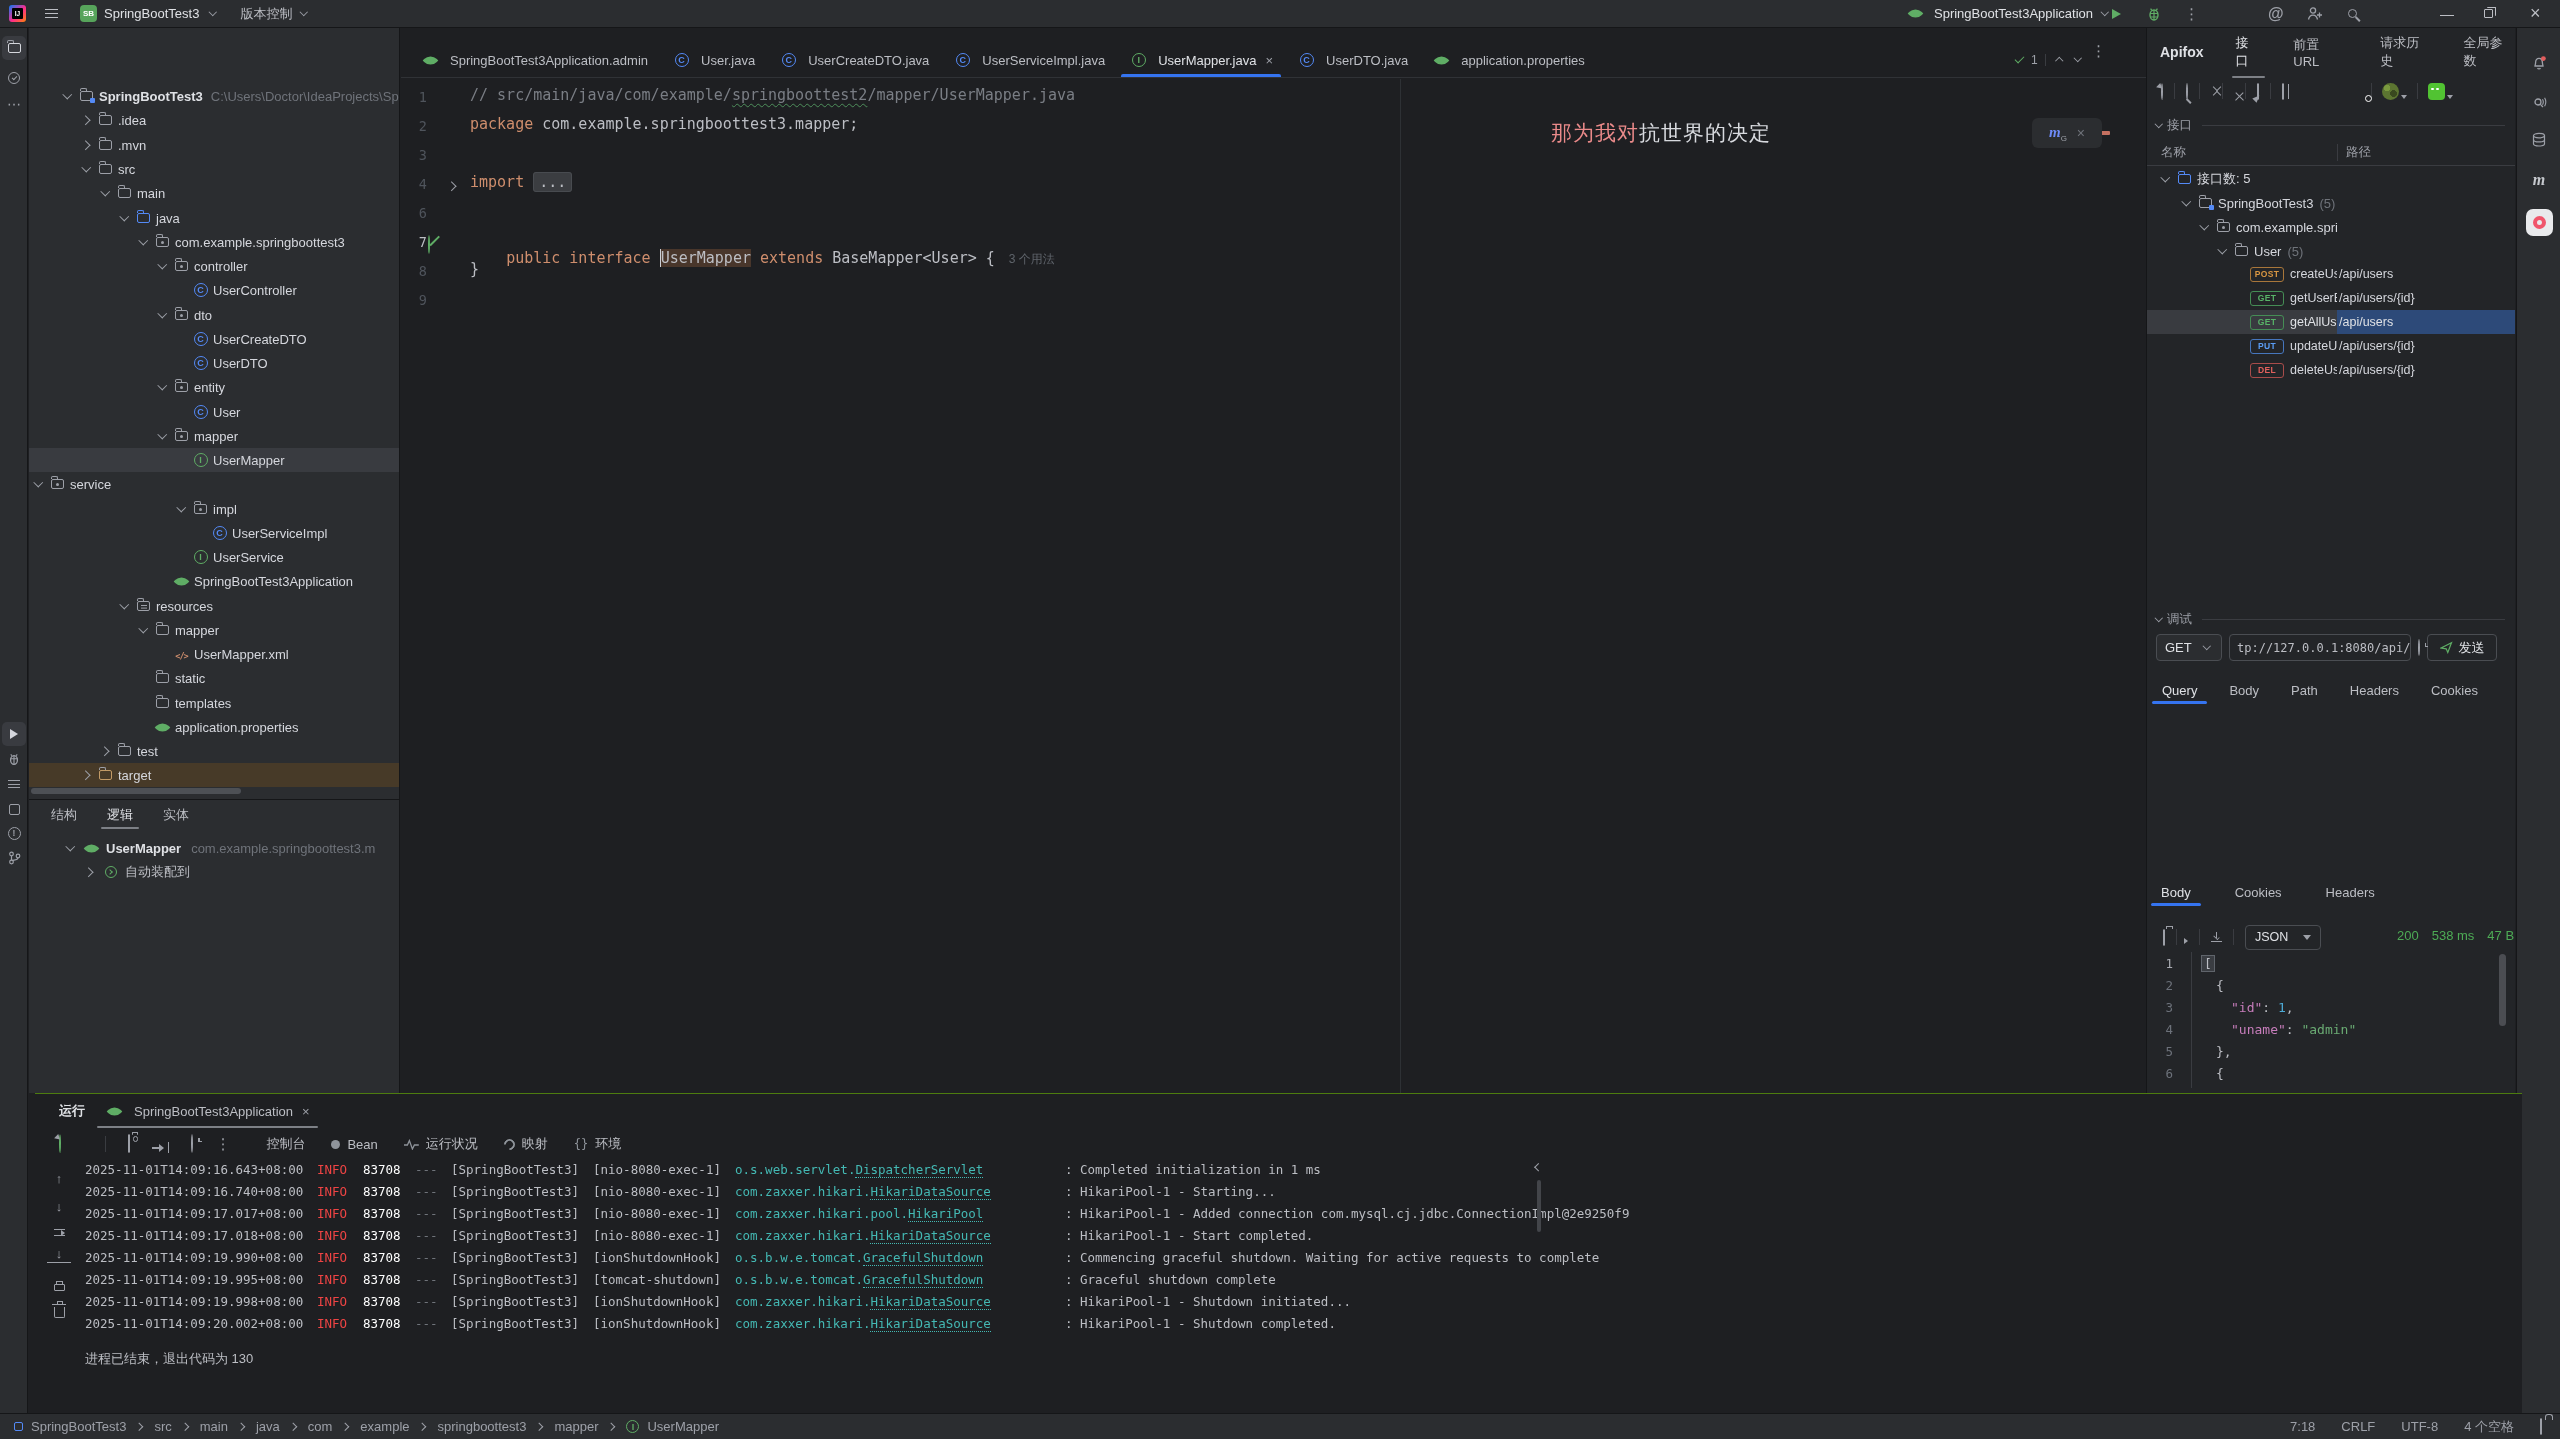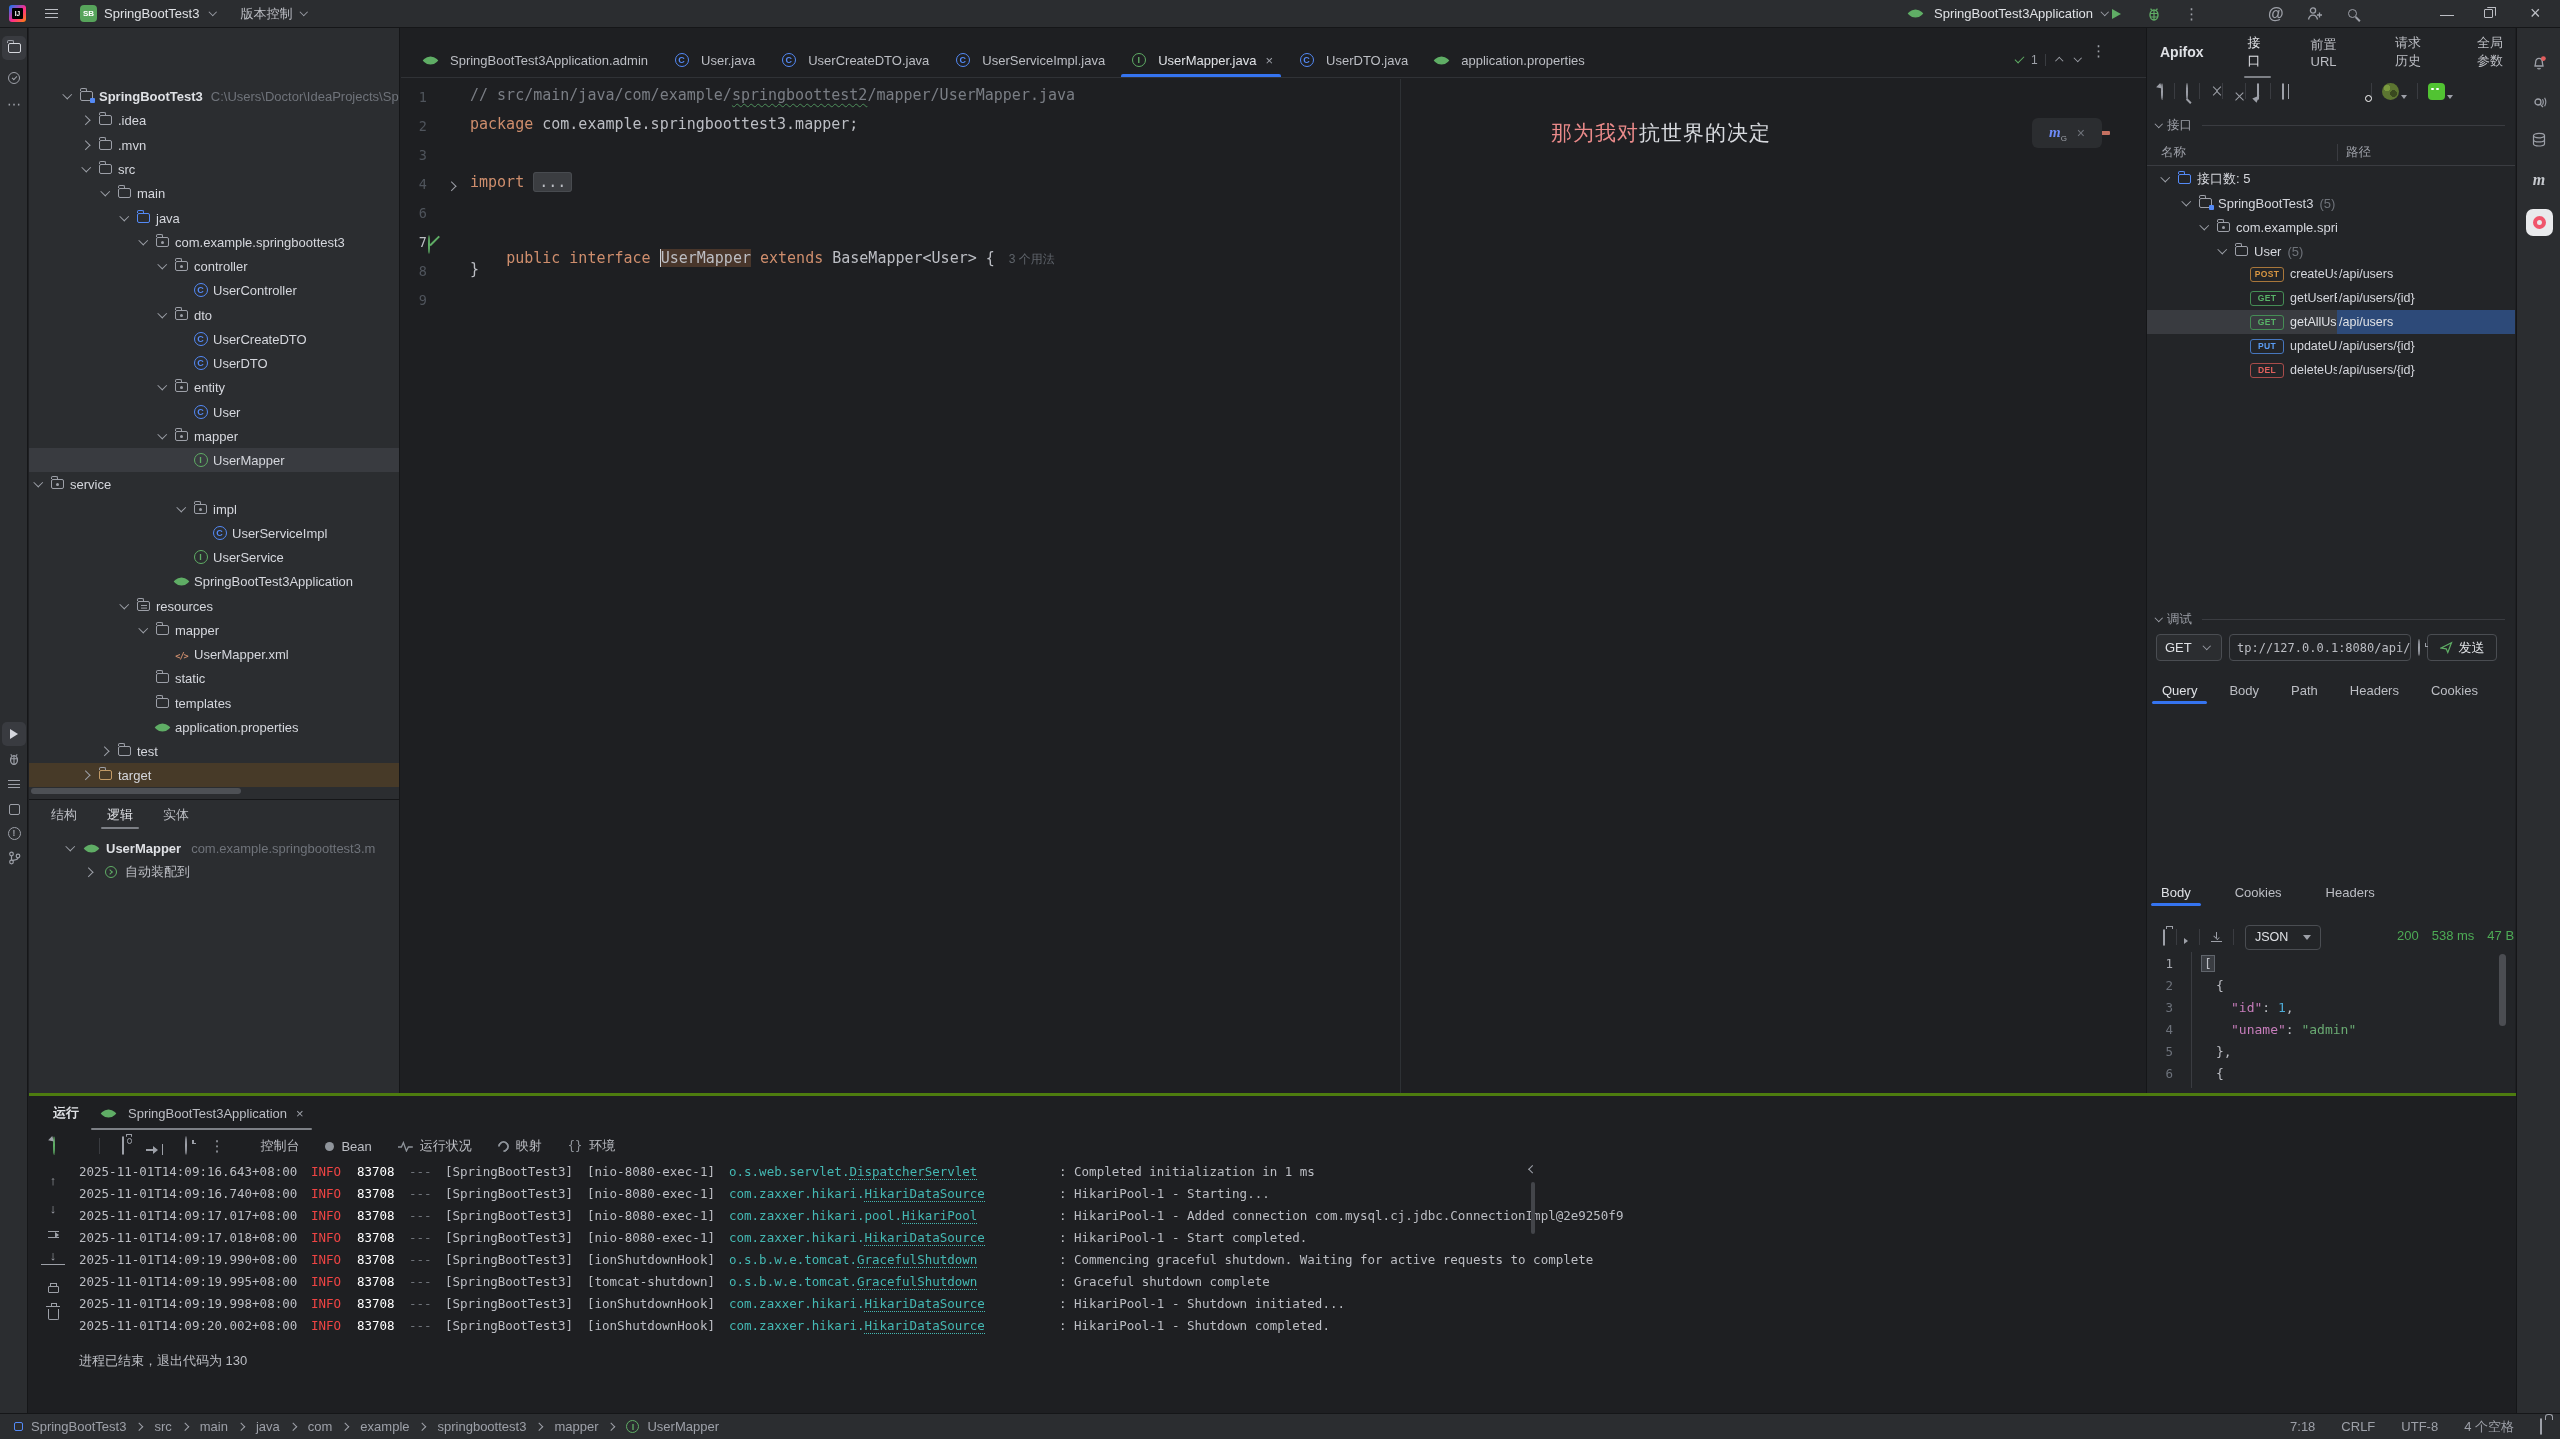--- a/index.html
+++ b/index.html
@@ -98,21 +98,21 @@
   .isq{width:11px;height:11px;border:1.4px solid var(--tx2);border-radius:2px}
   .apfx{width:27px;height:27px;border-radius:7px;background:#e9eaec;display:flex;align-items:center;justify-content:center}
   .apfx i{display:block;width:13px;height:13px;border:4px solid #f0556b;border-radius:50%}
   
   #titlebar{left:0;top:0;width:2560px;height:28px;background:var(--bg1);border-bottom:1px solid var(--bd)}
   #leftstrip{left:0;top:28px;width:28px;height:1385px;background:var(--bg1);border-right:1px solid var(--bd)}
   #projpanel{left:29px;top:28px;width:371px;height:1065px;background:var(--bg1);border-right:1px solid var(--bd);overflow:hidden}
   #editor{left:401px;top:28px;width:1745px;height:1065px;background:var(--bg0);overflow:hidden}
   #apifox{left:2146px;top:28px;width:369px;height:1065px;background:var(--bg2);border-left:1px solid var(--bd);overflow:hidden;font-size:13px}
   #rightstrip{left:2516px;top:28px;width:44px;height:1385px;background:var(--bg1);border-left:1px solid var(--bd)}
-  #runpanel{left:29px;top:1093px;width:2487px;height:320px;background:var(--bg0);border-top:3px solid #4d7c0f;overflow:hidden}
+  #runpanel{left:35px;top:1093px;width:2487px;height:320px;background:var(--bg0);border-top:1px solid #4d7c0f;overflow:hidden}
   #statusbar{left:0;top:1413px;width:2560px;height:26px;background:var(--bg1);border-top:1px solid var(--bd);font-size:13px;color:var(--tx2)}
   .trow{position:absolute;left:0;height:24px;width:371px;display:flex;align-items:center;font-size:13px;color:#d5d7dd;white-space:nowrap}
   .trow .ext{color:var(--dim);margin-left:8px}
   .trow.sel{background:var(--bd2)}
   .trow.excl{background:#473a28}
   .tbtn{height:34px;display:inline-flex;align-items:center;padding:0 12px;gap:7px;font-size:13px;color:var(--tx);position:relative;white-space:nowrap}
   .tbtn.act{color:#dfe1e5}
   .tbtn.act::after{content:"";position:absolute;left:4px;right:4px;bottom:0;height:3px;background:var(--acc);border-radius:2px 2px 0 0}
   .tclose{color:var(--tx2);font-size:13px;margin-left:2px}
   .code{font-family:"DejaVu Sans Mono",monospace;font-size:15px;color:var(--tx);white-space:pre}
@@ -558,21 +558,21 @@
     <span style="font-size:21px;letter-spacing:1px"><span style="color:#ea8a8a">那为我对</span><span style="color:#d8dadf">抗世界的决定</span></span>
   </div>
   <div class="ab fx" style="left:1631px;top:90px;width:70px;height:30px;background:var(--bg1);border-radius:6px;justify-content:center;gap:10px">
     <span><span style="color:#6e8bf7;font:italic 700 15px 'Liberation Serif',serif">m</span><span style="color:var(--tx2);font-size:8px;vertical-align:sub">G</span></span>
     <span style="color:var(--dim);font-size:14px">×</span>
   </div>
 </div>
 
 <div id="apifox" class="ab">
 
-  <div class="fx" style="height:48px;padding-left:13px;gap:44px">
+  <div class="fx" style="height:48px;padding-left:13px;gap:32px">
     <span style="font-weight:700;color:#dfe1e5;font-size:14px">Apifox</span>
     <span style="position:relative;color:#dfe1e5"><span>接口</span><span class="ab" style="left:-4px;right:-4px;bottom:-8px;height:2.5px;background:#7d8086;border-radius:2px"></span></span>
     <span>前置 URL</span>
     <span>请求历史</span>
     <span>全局参数</span>
   </div>
 
   <div class="fx" style="height:30px;padding-left:14px;gap:11px">
     <span><span class="rfr"></span></span>
       <span class="vsep"></span>

